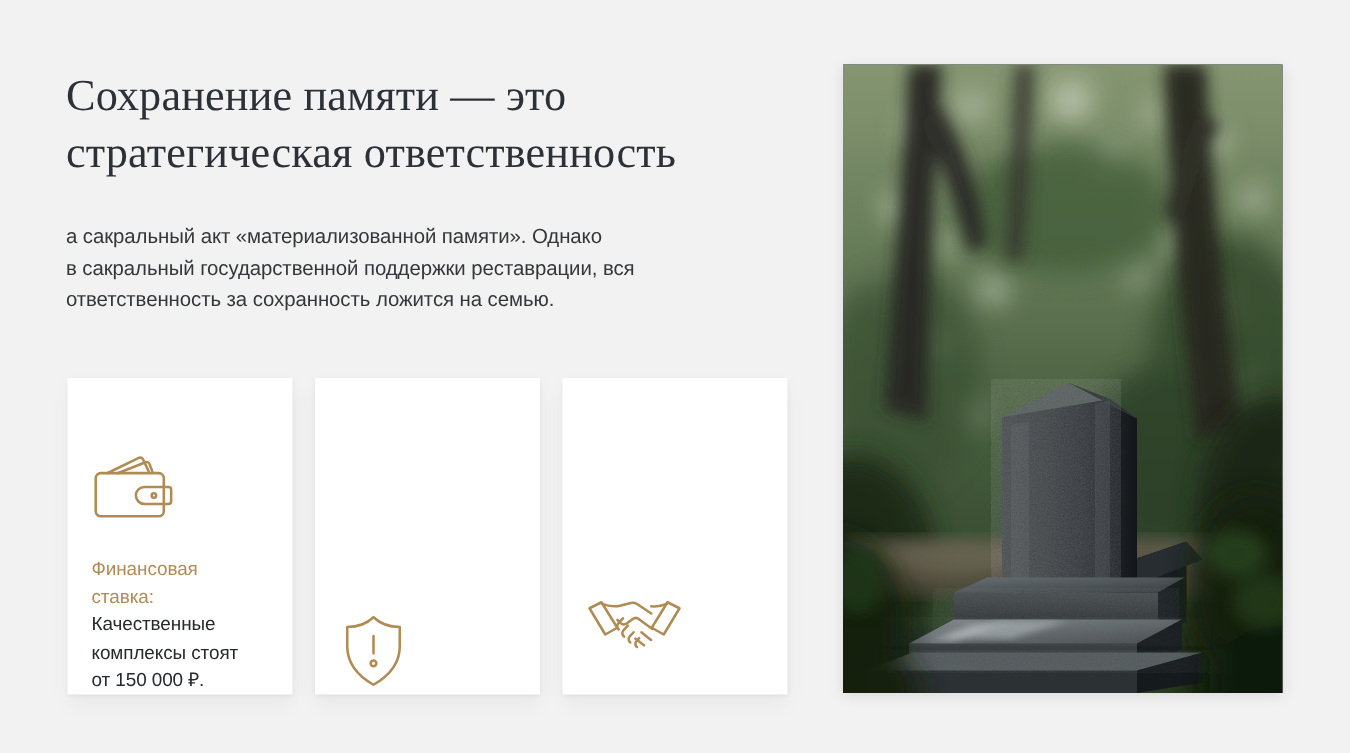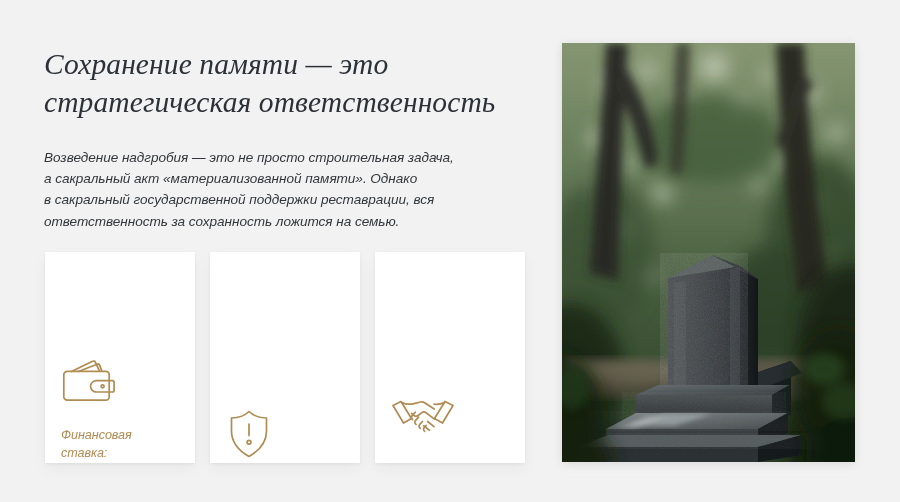--- a/index.html
+++ b/index.html
@@ -24,21 +24,20 @@
     background: #f2f2f2;
   }
 
   
   .left-col {
     position: absolute;
     left: 0;
     top: 0;
     width: 562px;
     height: 502px;
-    font-style: italic;
   }
 
   .headline {
     position: absolute;
     left: 44px;
     top: 45px;
     width: 500px;
     font-family: "Liberation Serif", "DejaVu Serif", serif;
     font-size: 29.5px;
     line-height: 38px;
@@ -126,21 +125,20 @@
 <div class="slide">
 
   <div class="left-col">
 
     <h1 class="headline">
       <span class="hl-line">Сохранение памяти — это</span>
       <span class="hl-line">стратегическая ответственность</span>
     </h1>
 
     <p class="lede">
-      <span class="p-line">Возведение надгробия — это не просто строительная задача,</span>
       <span class="p-line">а сакральный акт «материализованной памяти». Однако</span>
       <span class="p-line">в сакральный государственной поддержки реставрации, вся</span>
       <span class="p-line">ответственность за сохранность ложится на семью.</span>
     </p>
 
     <div class="cards">
 
       <div class="card">
         <div class="card-icon">
           <svg width="56" height="46" viewBox="0 0 56 46" fill="none" stroke="#b08b53" stroke-width="1.7" stroke-linecap="round" stroke-linejoin="round">
@@ -148,20 +146,25 @@
             <path d="M17.5 13.5 L36.0 6.2 C37.1 5.8 38.3 6.3 38.7 7.4 L40.6 12.4"></path>
             <path d="M6.2 13.4 h38.6 a3.4 3.4 0 0 1 3.4 3.4 v22.0 a3.4 3.4 0 0 1 -3.4 3.4 H6.2 a3.4 3.4 0 0 1 -3.4 -3.4 V16.8 a3.4 3.4 0 0 1 3.4 -3.4 Z"></path>
             <path d="M35.3 22.6 h16.0 a1.8 1.8 0 0 1 1.8 1.8 v7.8 a1.8 1.8 0 0 1 -1.8 1.8 h-16.0 a5.7 5.7 0 0 1 0 -11.4 Z"></path>
             <circle cx="41.6" cy="28.3" r="1.5"></circle>
           </svg>
         </div>
         <div class="card-body">
           <span class="card-label">
             <span class="lbl-line">Финансовая</span>
             <span class="lbl-line">ставка:</span>
+          </span>
+          <span class="card-text">
+            <span class="txt-line">Качественные</span>
+            <span class="txt-line">комплексы стоят</span>
+            <span class="txt-line">от 150 000 ₽.</span>
           </span>
         </div>
       </div>
 
       <div class="card">
         <div class="card-icon">
           <svg width="46" height="50" viewBox="0 0 46 50" fill="none" stroke="#b08b53" stroke-width="1.7" stroke-linecap="round" stroke-linejoin="round">
             <path d="M23 47.5 C33.5 41.5 40.5 33.0 40.5 22.0 V9.0 C34.0 9.0 27.5 6.8 23 2.5 C18.5 6.8 12.0 9.0 5.5 9.0 V22.0 C5.5 33.0 12.5 41.5 23 47.5 Z"></path>
             <path d="M23 15.0 V26.5"></path>
             <circle cx="23" cy="33.2" r="1.9"></circle>

